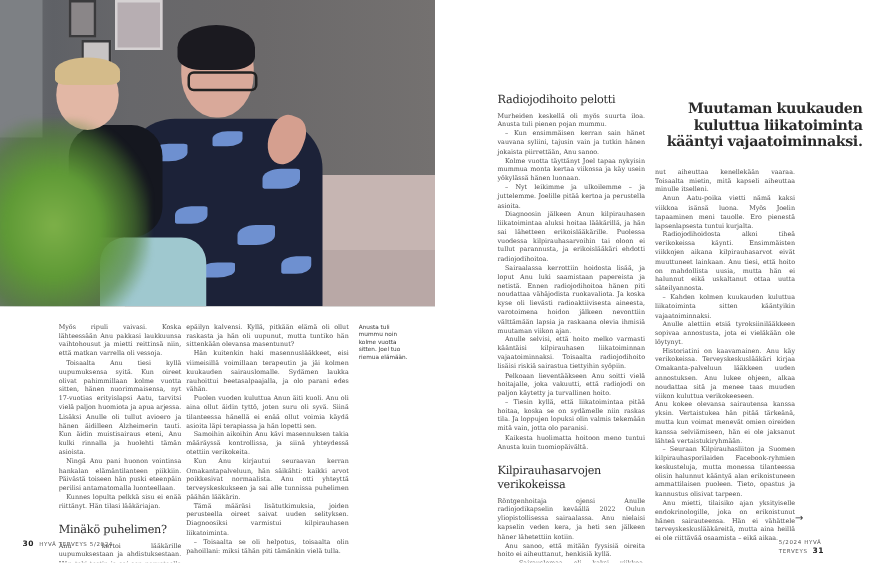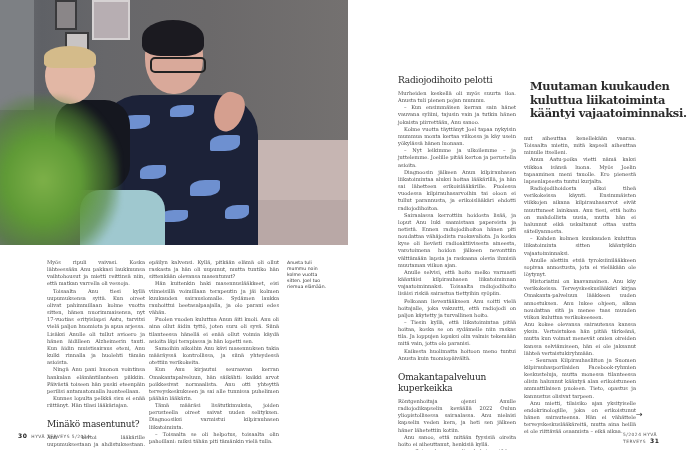--- a/index.html
+++ b/index.html
@@ -25,21 +25,21 @@
   .photo .child-body{position:absolute;left:55px;top:100px;width:75px;height:90px;background:#15171f;border-radius:25px;}
   .photo .legs{position:absolute;left:80px;top:190px;width:85px;height:55px;background:#9fc8cf;border-radius:20px 20px 0 0;}
   .photo .plant{position:absolute;left:-20px;top:95px;width:140px;height:155px;background:radial-gradient(ellipse at 45% 55%,#7db048 0%,#5f9a36 35%,rgba(80,130,50,0.6) 60%,rgba(80,120,60,0) 75%);filter:blur(2px);}
 
   .col{position:absolute;font-size:5.1px;line-height:7.15px;color:#4a4a4a;text-align:justify;}
   .col p{margin:0;text-indent:6px;}
   .col p.noindent{text-indent:0;}
   .col h3{font-family:"DejaVu Serif","Liberation Serif",serif;font-weight:normal;font-size:9px;line-height:11px;color:#2a2a2a;margin:10px 0 4px 0;letter-spacing:-0.2px;}
   .col h3.first{margin-top:0;}
   .caption{position:absolute;left:287px;top:260px;width:42px;font-family:"DejaVu Sans","Liberation Sans",sans-serif;font-size:4.6px;line-height:6.1px;color:#333;}
-  .pullquote{position:absolute;left:530px;top:80px;width:160px;text-align:left;font-family:"DejaVu Serif","Liberation Serif",serif;font-weight:bold;font-size:11.4px;line-height:13.5px;color:#2b2b2b;letter-spacing:-0.3px;}
+  .pullquote{position:absolute;left:530px;top:80px;width:160px;text-align:right;font-family:"DejaVu Serif","Liberation Serif",serif;font-weight:bold;font-size:11.4px;line-height:13.5px;color:#2b2b2b;letter-spacing:-0.3px;}
   .folio{position:absolute;top:432px;font-family:"DejaVu Sans","Liberation Sans",sans-serif;font-size:4.4px;letter-spacing:0.5px;color:#555;}
   .folio .num{font-weight:bold;font-size:6px;color:#222;margin:0 4px;}
   .arrow{position:absolute;left:636px;top:410px;font-size:8px;color:#333;font-family:"DejaVu Sans",sans-serif;}
 </style>
 </head>
 <body>
 
 <div class="spread">
 
   <div class="photo">
@@ -67,21 +67,21 @@
     <div class="child-hair"></div>
     <div class="legs"></div>
     <div class="plant"></div>
   </div>
 
   <div class="col" style="left:47px;top:259px;width:98px;">
     <p class="noindent">Myös ripuli vaivasi. Koska lähteessään Anu pakkasi laukkuunsa vaihtohousut ja mietti reittinsä niin, että matkan varrella oli vessoja.</p>
     <p>Toisaalta Anu tiesi kyllä uupumuksensa syitä. Kun oireet olivat pahimmillaan kolme vuotta sitten, hänen nuorimmaisensa, nyt 17-vuotias erityislapsi Aatu, tarvitsi vielä paljon huomiota ja apua arjessa. Lisäksi Anulle oli tullut avioero ja hänen äidilleen Alzheimerin tauti. Kun äidin muistisairaus eteni, Anu kulki rinnalla ja huolehti tämän asioista.</p>
     <p>Ningä Anu pani huonon vointinsa hankalan elämäntilanteen piikkiin. Päivästä toiseen hän puski eteenpäin perilisi antamatomalla luonteellaan.</p>
     <p>Kunnes lopulta pelkkä sisu ei enää riittänyt. Hän tilasi lääkäriajan.</p>
-    <h3>Minäkö masentunut?</h3>
+    <h3>Minäkö puhelimen?</h3>
     <p class="noindent">Anu kertoi lääkärille uupumuksestaan ja ahdistuksestaan. Hän teki testin ja sai sen perusteella masennusdiagnoosin. Muita kokeita ei tehty.</p>
 
   </div>
 
   <div class="col" style="left:149px;top:259px;width:130px;">
     <p class="noindent">epäilyn kalvensi. Kyllä, pitkään elämä oli ollut raskasta ja hän oli uupunut, mutta tuntiko hän sittenkään olevansa masentunut?</p>
     <p>Hän kuitenkin haki masennuslääkkeet, eisi viimeisillä voimillaan terapeutin ja jäi kolmen kuukauden sairauslomalle. Sydämen laukka rauhoittui beetasalpaajalla, ja olo parani edes vähän.</p>
     <p>Puolen vuoden kuluttua Anun äiti kuoli. Anu oli aina ollut äidin tyttö, joten suru oli syvä. Siinä tilanteessa hänellä ei enää ollut voimia käydä asioita läpi terapiassa ja hän lopetti sen.</p>
     <p>Samoihin aikoihin Anu kävi masennuksen takia määräyssä kontrollissa, ja siinä yhteydessä otettiin verikokeita.</p>
     <p>Kun Anu kirjautui seuraavan kerran Omakantapalveluun, hän säikähti: kaikki arvot poikkesivat normaalista. Anu otti yhteyttä terveyskeskukseen ja sai alle tunnissa puhelimen päähän lääkärin.</p>
@@ -100,21 +100,21 @@
     <p class="noindent">Murheiden keskellä oli myös suurta iloa. Anusta tuli pienen pojan mummu.</p>
     <p>– Kun ensimmäisen kerran sain hänet vauvana syliini, tajusin vain ja tutkin hänen jokaista piirrettään, Anu sanoo.</p>
     <p>Kolme vuotta täyttänyt Joel tapaa nykyisin mummua monta kertaa viikossa ja käy usein yökylässä hänen luonaan.</p>
     <p>– Nyt leikimme ja ulkoilemme – ja juttelemme. Joelille pitää kertoa ja perustella asioita.</p>
     <p>Diagnoosin jälkeen Anun kilpirauhasen liikatoimintaa aluksi hoitaa lääkärillä, ja hän sai lähetteen erikoislääkärille. Puolessa vuodessa kilpirauhasarvoihin tai oloon ei tullut parannusta, ja erikoislääkäri ehdotti radiojodihoitoa.</p>
     <p>Sairaalassa kerrottiin hoidosta lisää, ja loput Anu luki saamistaan papereista ja netistä. Ennen radiojodihoitoa hänen piti noudattaa vähäjodista ruokavaliota. Ja koska kyse oli lievästi radioaktiivisesta aineesta, varotoimena hoidon jälkeen nevonttiin välttämään lapsia ja raskaana olevia ihmisiä muutaman viikon ajan.</p>
     <p>Anulle selvisi, että hoito melko varmasti kääntäisi kilpirauhasen liikatoiminnan vajaatoiminnaksi. Toisaalta radiojodihoito lisäisi riskiä sairastua tiettyihin syöpiin.</p>
     <p>Pelkoaan lieventääkseen Anu soitti vielä hoitajalle, joka vakuutti, että radiojodi on paljon käytetty ja turvallinen hoito.</p>
     <p>– Tiesin kyllä, että liikatoimintaa pitää hoitaa, koska se on sydämelle niin raskas tila. Ja loppujen lopuksi olin valmis tekemään mitä vain, jotta olo paranisi.</p>
     <p>Kaikesta huolimatta hoitoon meno tuntui Anusta kuin tuomiopäivältä.</p>
-    <h3>Omakantapalveluun kuperkeikka</h3>
+    <h3>Kilpirauhasarvojen verikokeissa</h3>
     <p class="noindent">Röntgenhoitaja ojensi Anulle radiojodikapselin keväällä 2022 Oulun yliopistollisessa sairaalassa. Anu nielaisi kapselin veden kera, ja heti sen jälkeen häner lähetettiin kotiin.</p>
     <p>Anu sanoo, että mitään fyysisiä oireita hoito ei aiheuttanut, henkisiä kyllä.</p>
     <p>– Sairauslomaa oli kaksi viikkoa. Ensimmäisen viettin yksin kotona, toisella lähdin kauppaan ja kävelylle. Katsoin aina, etten mennyt liian lähelle raskaana olevaa naista tai pientä lasta. En halunnut aiheuttaa kenellekään vaaraa.</p>
   </div>
 
   <div class="pullquote">Muutaman kuukauden kuluttua liikatoiminta kääntyi vajaatoiminnaksi.</div>
 
   <div class="col" style="left:524px;top:135px;width:112px;">
     <p class="noindent">nut aiheuttaa kenellekään vaaraa. Toisaalta mietin, mitä kapseli aiheuttaa minulle itselleni.</p>
     <p>Anun Aatu-poika vietti nämä kaksi viikkoa isänsä luona. Myös Joelin tapaaminen meni tauolle. Ero pienestä lapsenlapsesta tuntui kurjalta.</p>

